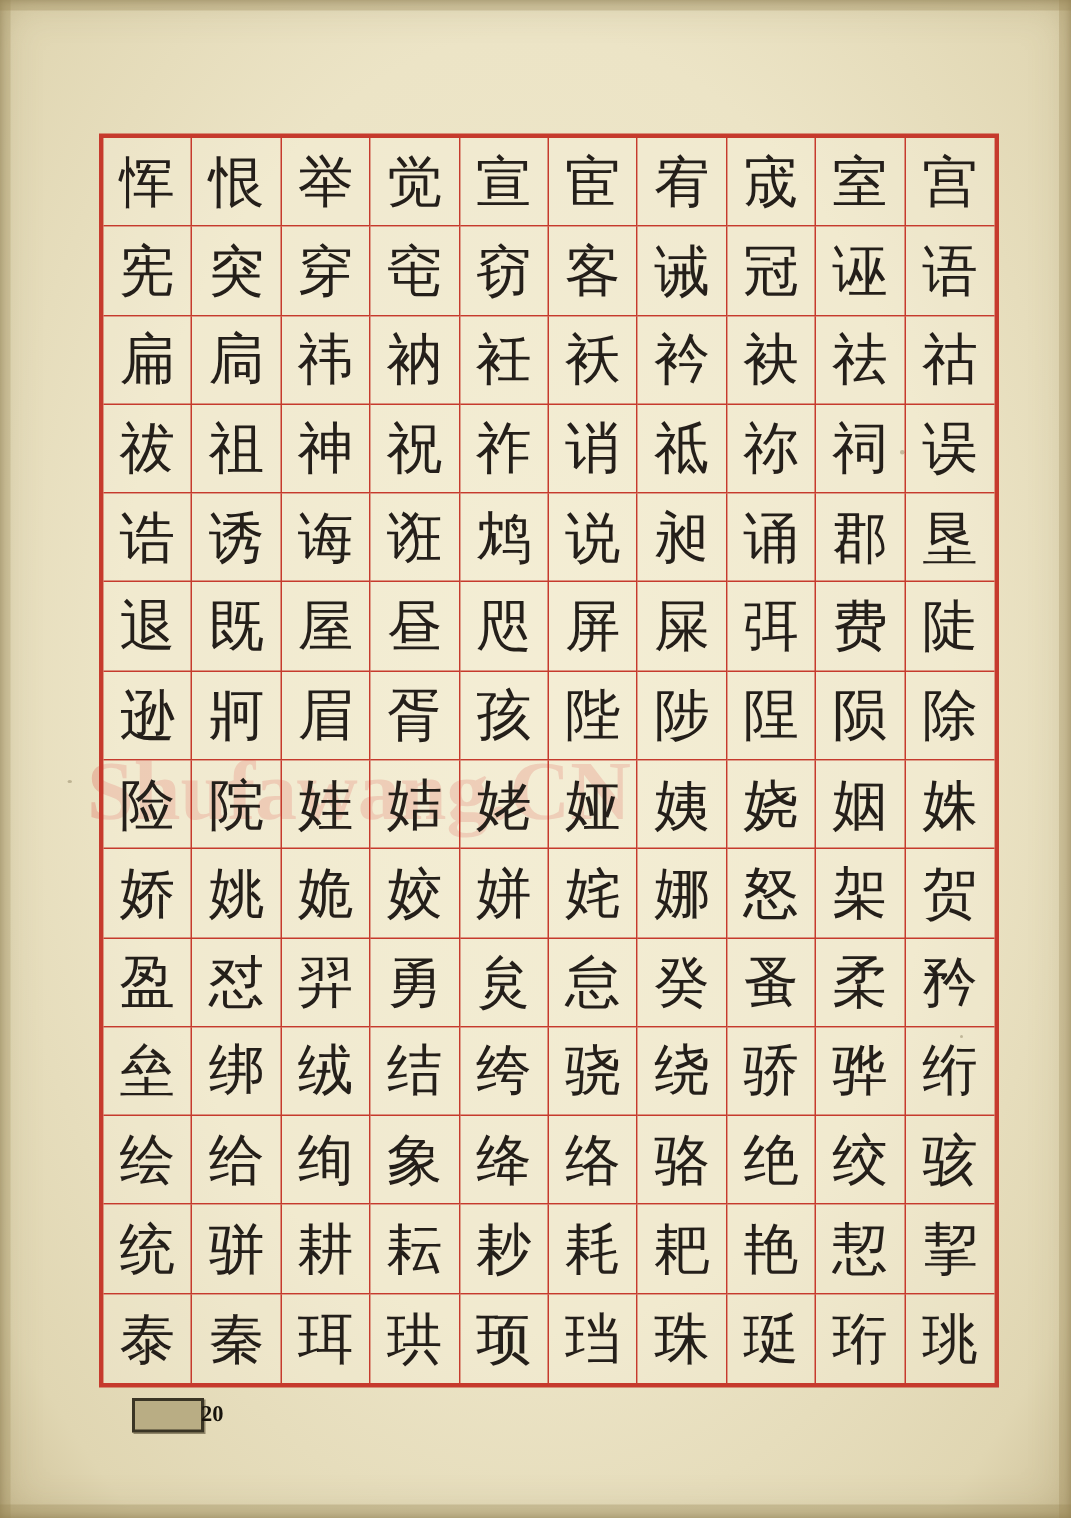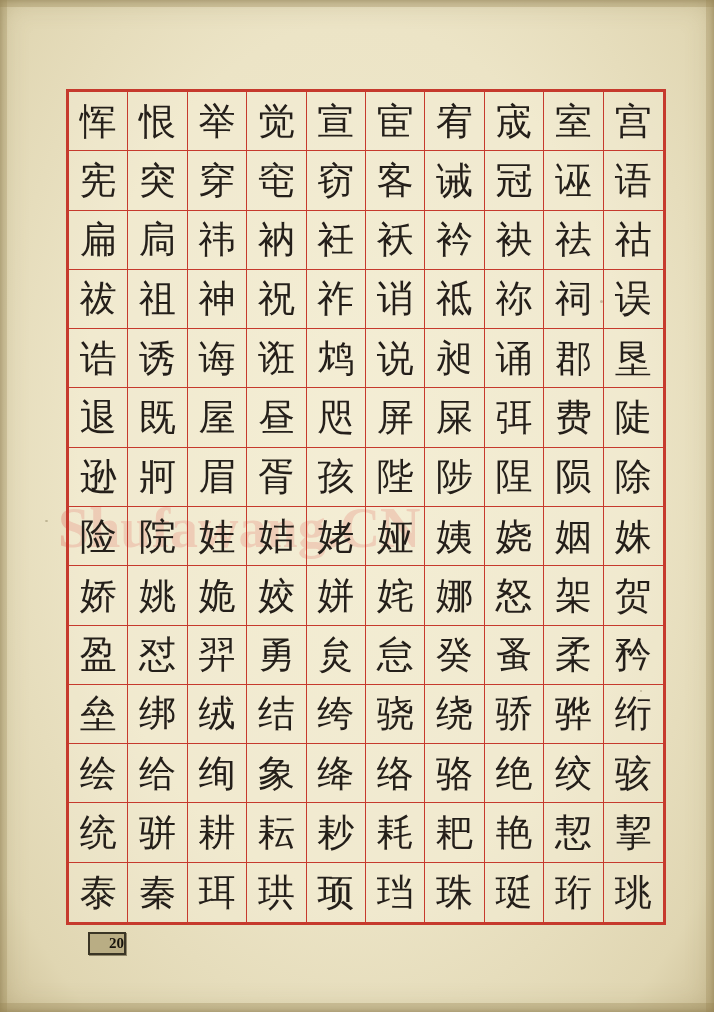--- a/index.html
+++ b/index.html
@@ -67,22 +67,23 @@
 
   .page-number-badge {
     position: absolute;
     left: 88px; top: 932px;
     width: 38px; height: 23px;
     background: #b9ad84;
     border: 2px solid #3a3525;
     box-sizing: border-box;
     display: flex;
     align-items: center;
-    justify-content: flex-end;
+    justify-content: flex-start;
     box-shadow: 1px 1px 0 rgba(60,50,25,0.5);
+    padding-left: 44px;
   }
   .page-number-text {
     font-family: "Liberation Serif", serif;
     font-weight: bold;
     font-size: 15px;
     color: #17130c;
   }
 
   
   .speck { position:absolute; border-radius:50%; background:rgba(110,95,60,0.35); pointer-events:none; }

